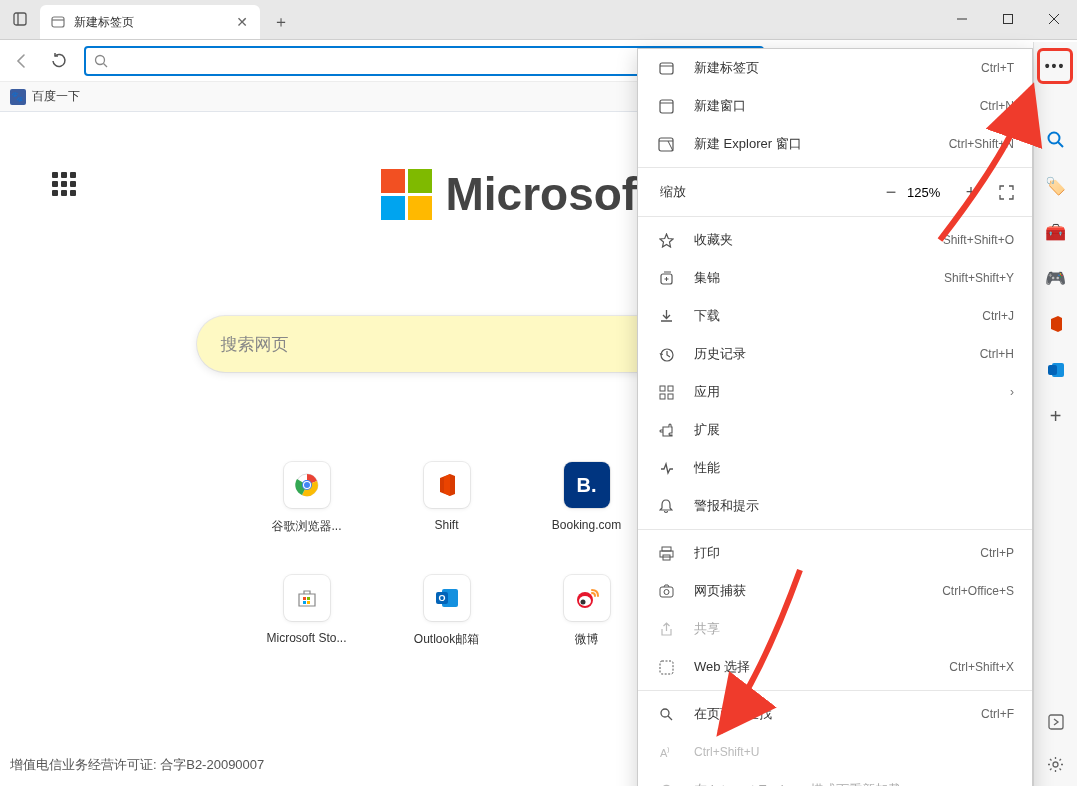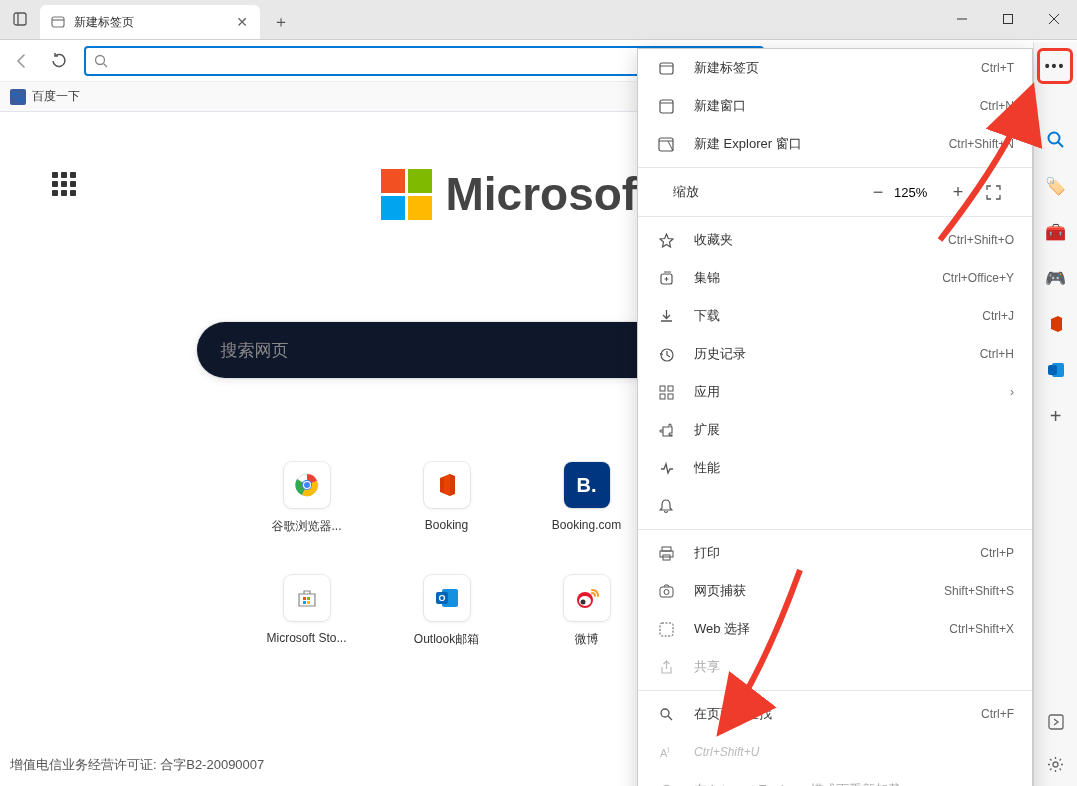--- a/index.html
+++ b/index.html
@@ -26,21 +26,21 @@
   .bookmark-item { display:flex; align-items:center; font-size:12px; color:#333; }
   .bookmark-item .bicon { width:16px; height:16px; margin-right:6px; background:#3b5da0; color:#fff; display:flex; align-items:center; justify-content:center; font-size:10px; border-radius:2px;}
 
   .content { position:absolute; top:112px; left:0; right:44px; bottom:0; background:#fff; overflow:hidden; }
   .waffle { position:absolute; top:60px; left:52px; display:grid; grid-template-columns: repeat(3,6px); grid-gap:3px; }
   .waffle span{ width:6px; height:6px; background:#333; border-radius:1px;}
   .logo-area { position:absolute; top:55px; left:0; right:0; display:flex; align-items:center; justify-content:center; }
   .ms-logo { display:grid; grid-template-columns: 24px 24px; grid-template-rows:24px 24px; gap:3px; margin-right:14px; }
   .ms-logo .s1{background:#f25022;} .ms-logo .s2{background:#7fba00;} .ms-logo .s3{background:#00a4ef;} .ms-logo .s4{background:#ffb900;}
   .ms-word { font-size:46px; font-weight:600; color:#444; }
-  .search-box { position:absolute; top:210px; left:50%; transform:translateX(-50%); width:640px; height:56px; border-radius:30px; background:#0f172a; box-shadow: 0 2px 8px rgba(0,0,0,0.1), 0 0 0 1px #eee; display:flex; align-items:center; padding:0 24px;}
+  .search-box { position:absolute; top:204px; left:50%; transform:translateX(-50%); width:640px; height:56px; border-radius:30px; background:#fef9c3; box-shadow: 0 2px 8px rgba(0,0,0,0.1), 0 0 0 1px #eee; display:flex; align-items:center; padding:0 24px;}
   .search-box span { color:#888; font-size:17px; }
 
   .tiles { position:absolute; top:350px; left:0; right:0; display:flex; flex-direction:column; align-items:center; gap:40px;}
   .tile-row { display:flex; gap:70px; }
   .tile { width:70px; display:flex; flex-direction:column; align-items:center; }
   .tile .box { width:46px; height:46px; border-radius:8px; background:#fff; box-shadow: 0 1px 4px rgba(0,0,0,0.08), 0 0 0 1px #eee; display:flex; align-items:center; justify-content:center; font-size:20px; font-weight:bold; margin-bottom:10px;}
   .tile .lbl { font-size:12px; color:#333; white-space:nowrap; max-width:100px; overflow:hidden; text-overflow:ellipsis; text-align:center;}
 
   .footer { position:absolute; bottom:12px; left:10px; font-size:13px; color:#555; }
 
@@ -48,24 +48,24 @@
   .sidebar .sic { width:24px; height:24px; display:flex; align-items:center; justify-content:center; font-size:17px;}
   .sidebar-bottom { margin-top:auto; margin-bottom:10px; display:flex; flex-direction:column; gap:18px; align-items:center;}
 
   .menu { position:absolute; top:48px; right:44px; width:396px; background:#fff; border:1px solid #ccc; box-shadow: 0 6px 20px rgba(0,0,0,0.18); z-index:50; padding-bottom: 4px;}
   .menu-item { height:38px; display:flex; align-items:center; padding: 0 18px; font-size:13px; color:#333; }
   .menu-item.disabled { color:#aaa; }
   .menu-item .micon { width:20px; margin-right:18px; color:#555; display:flex; align-items:center; justify-content:center;}
   .menu-item.disabled .micon { color:#bbb;}
   .menu-item .mlabel { flex:1; }
   .menu-item .mshort { color:#666; font-size:12px;}
-  .menu-item.disabled .mshort { color:#bbb;font-style:italic;}
+  .menu-item.disabled .mshort { color:#bbb;}
   .menu-item .chev { color:#777; font-size:12px;}
   .menu-sep { height:1px; background:#e6e6e6; margin: 4px 0;}
-  .zoom-row { height:40px; display:flex; align-items:center; padding:0 16px; font-size:13px;}
+  .zoom-row { height:40px; display:flex; align-items:center; padding:0 3px; font-size:13px;}
   .zoom-row .zlabel{ flex:0 0 64px; text-align:center; color:#333;}
   .zoom-row .spacer{ flex:1; }
   .zoom-row .zbtn{ width:32px; text-align:center; font-size:18px; color:#555;}
   .zoom-row .zval{ width:48px; }
   .zoom-row .full{ width:30px; text-align:center; margin-left:12px;}
 
   .annot-dots { position:absolute; top:48px; right:4px; width:36px; height:36px; border: 3px solid #ef3b2c; border-radius:6px; display:flex; align-items:center; justify-content:center; z-index:60; background:#f7f7f7;}
   .annot-dots span{ letter-spacing:2px; font-weight:bold; color:#333; font-size:14px;}
 
   svg { display:block; }
@@ -183,21 +183,21 @@
           </div>
         <div class="lbl">谷歌浏览器...</div>
       </div>
       <div class="tile">
         <div class="box" style="color:#d83b01;">
           <svg width="22" height="24" viewBox="0 0 22 24">
               <path d="M14 1 L4 5 V19 L14 23 L19 21 V3 Z" fill="#d83b01"></path>
               <path d="M14 1 L8 4 V20 L14 23 Z" fill="#ea4300"></path>
             </svg>
         </div>
-        <div class="lbl">Booking</div>
+        <div class="lbl">Shift</div>
       </div>
       <div class="tile">
         <div class="box" style="background:#003580; color:#fff;">B.</div>
         <div class="lbl">Booking.com</div>
       </div>
       <div class="tile" style="opacity:.5;">
         <div class="box">
             <div style="display:grid;grid-template-columns:10px 10px;grid-template-rows:10px 10px;gap:1px;">
               <div style="background:#f25022"></div>
               <div style="background:#7fba00"></div>
@@ -337,33 +337,33 @@
       </span>
   </div>
   <div class="menu-sep"></div>
   <div class="menu-item">
     <span class="micon">
         <svg width="15" height="15" viewBox="0 0 15 15">
           <path d="M7.5 1 L9.3 5.5 L14 6 L10.5 9 L11.5 14 L7.5 11.5 L3.5 14 L4.5 9 L1 6 L5.7 5.5 Z" fill="none" stroke="#555" stroke-width="1.2"></path>
         </svg>
       </span>
     <span class="mlabel">收藏夹</span>
-    <span class="mshort">Ctrl+Shift+O</span>
+    <span class="mshort">Shift+Shift+O</span>
   </div>
   <div class="menu-item">
     <span class="micon">
         <svg width="15" height="15" viewBox="0 0 15 15">
           <rect x="2" y="3" width="11" height="10" rx="2" fill="none" stroke="#555" stroke-width="1.2"></rect>
           <path d="M5 1 H12" stroke="#555"></path>
           <line x1="7.5" y1="6" x2="7.5" y2="10" stroke="#555"></line>
           <line x1="5.5" y1="8" x2="9.5" y2="8" stroke="#555"></line>
         </svg>
       </span>
     <span class="mlabel">集锦</span>
-    <span class="mshort">Ctrl+Office+Y</span>
+    <span class="mshort">Shift+Shift+Y</span>
   </div>
   <div class="menu-item">
     <span class="micon">
         <svg width="15" height="15" viewBox="0 0 15 15">
           <path d="M7.5 1 V9 M4 6 L7.5 9.5 L11 6 M2 12 H13" fill="none" stroke="#555" stroke-width="1.3"></path>
         </svg>
       </span>
     <span class="mlabel">下载</span>
     <span class="mshort">Ctrl+J</span>
   </div>
@@ -405,20 +405,21 @@
         </svg>
       </span>
     <span class="mlabel">性能</span>
   </div>
   <div class="menu-item">
     <span class="micon">
         <svg width="14" height="15" viewBox="0 0 14 15">
           <path d="M7 1 C4 1 3 3 3 6 V9 L1 11 H13 L11 9 V6 C11 3 10 1 7 1 Z M5.5 12 A1.5 1.5 0 0 0 8.5 12" fill="none" stroke="#555" stroke-width="1.2"></path>
         </svg>
       </span>
+    <span class="mlabel">警报和提示</span>
   </div>
   <div class="menu-sep"></div>
   <div class="menu-item">
     <span class="micon">
         <svg width="15" height="15" viewBox="0 0 15 15">
           <rect x="3" y="1" width="9" height="4" fill="none" stroke="#555"></rect>
           <rect x="1" y="5" width="13" height="6" fill="none" stroke="#555"></rect>
           <rect x="4" y="9" width="7" height="5" fill="none" stroke="#555"></rect>
         </svg>
       </span>
@@ -427,38 +428,38 @@
   </div>
   <div class="menu-item">
     <span class="micon">
         <svg width="15" height="15" viewBox="0 0 15 15">
           <rect x="1" y="3" width="13" height="10" rx="2" fill="none" stroke="#555"></rect>
           <path d="M5 3 L6 1 H9 L10 3" fill="none" stroke="#555"></path>
           <circle cx="7.5" cy="8" r="2.5" fill="none" stroke="#555"></circle>
         </svg>
       </span>
     <span class="mlabel">网页捕获</span>
-    <span class="mshort">Shift+Shift+S</span>
+    <span class="mshort">Ctrl+Office+S</span>
+  </div>
+  <div class="menu-item disabled">
+    <span class="micon">
+        <svg width="15" height="15" viewBox="0 0 15 15">
+          <path d="M3 7 V13 H12 V7 M7.5 1 V9 M4.5 4 L7.5 1 L10.5 4" fill="none" stroke="#bbb" stroke-width="1.2"></path>
+        </svg>
+      </span>
+    <span class="mlabel">共享</span>
   </div>
   <div class="menu-item">
     <span class="micon">
         <svg width="15" height="15" viewBox="0 0 15 15">
           <rect x="1" y="1" width="13" height="13" rx="2" fill="none" stroke="#555" stroke-dasharray="2 1.5"></rect>
         </svg>
       </span>
     <span class="mlabel">Web 选择</span>
     <span class="mshort">Ctrl+Shift+X</span>
-  </div>
-  <div class="menu-item disabled">
-    <span class="micon">
-        <svg width="15" height="15" viewBox="0 0 15 15">
-          <path d="M3 7 V13 H12 V7 M7.5 1 V9 M4.5 4 L7.5 1 L10.5 4" fill="none" stroke="#bbb" stroke-width="1.2"></path>
-        </svg>
-      </span>
-    <span class="mlabel">共享</span>
   </div>
   <div class="menu-sep"></div>
   <div class="menu-item">
     <span class="micon">
         <svg width="15" height="15" viewBox="0 0 15 15">
           <circle cx="6" cy="6" r="4" fill="none" stroke="#555" stroke-width="1.3"></circle>
           <line x1="9" y1="9" x2="13" y2="13" stroke="#555" stroke-width="1.3"></line>
         </svg>
       </span>
     <span class="mlabel">在页面上查找</span>

